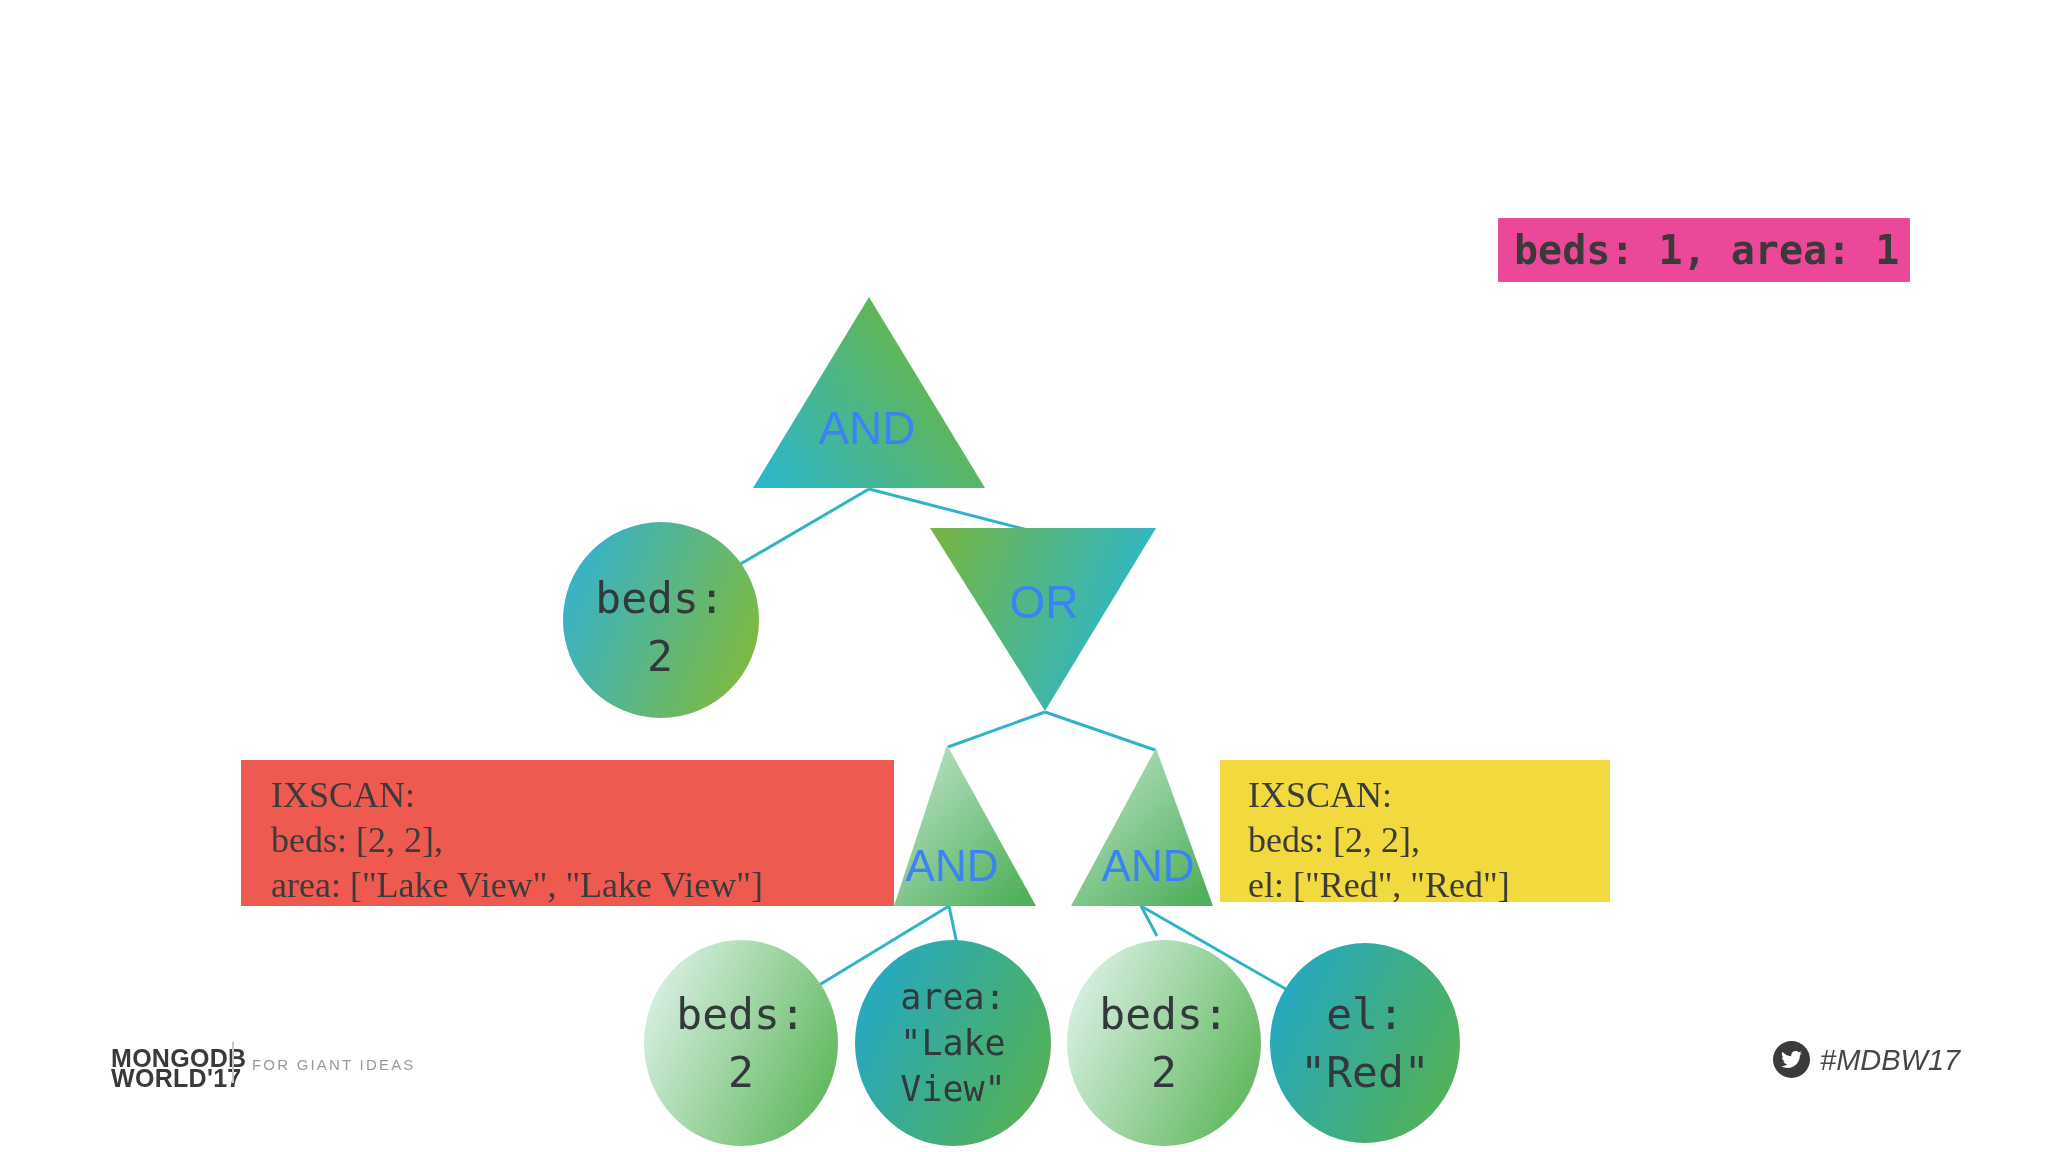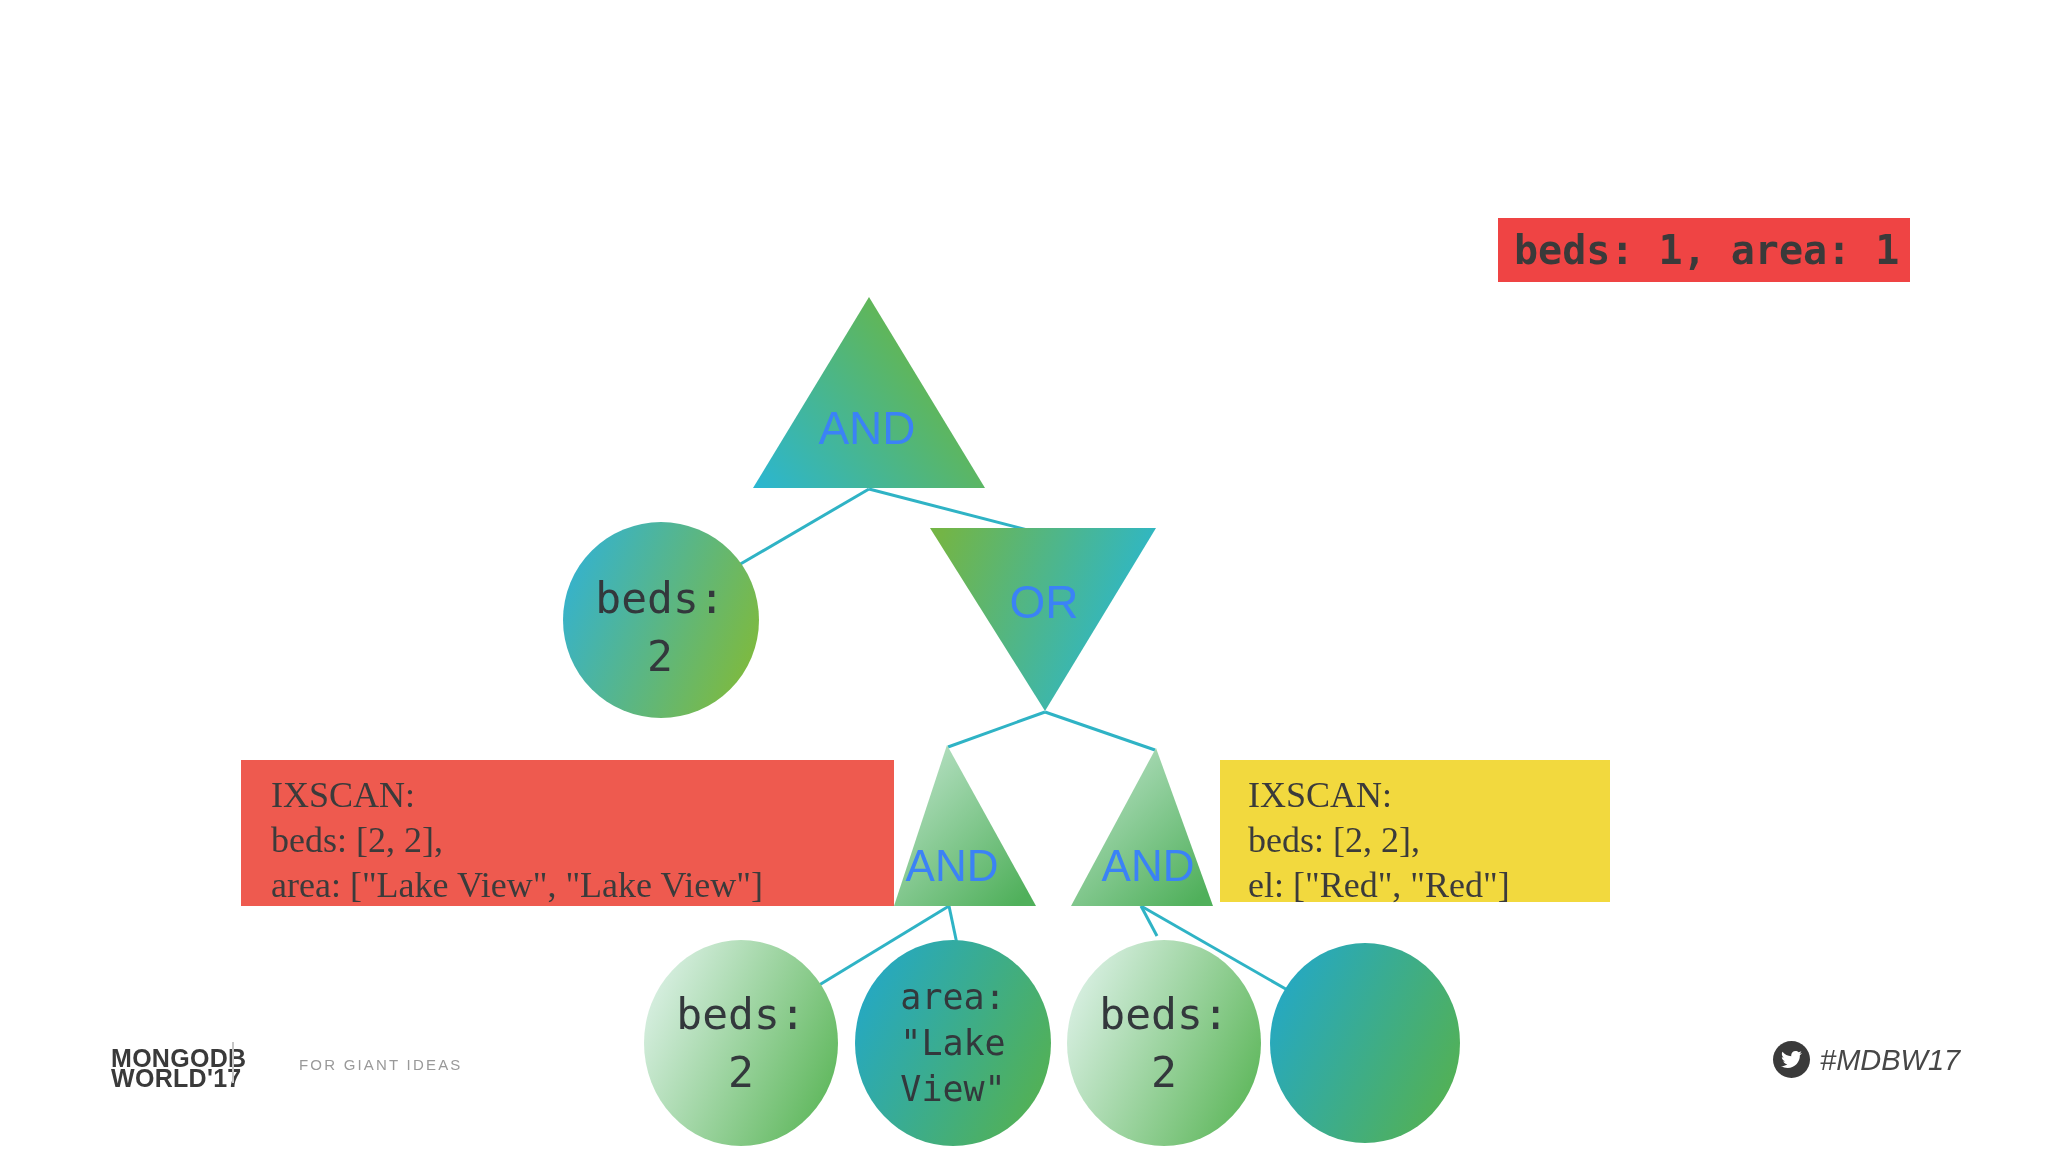--- a/index.html
+++ b/index.html
@@ -11,21 +11,21 @@
     position:absolute;left:108px;top:98px;margin:0;
     font-family:"Liberation Sans",sans-serif;font-weight:400;
     font-size:93px;line-height:1.0;letter-spacing:0px;color:#1cb3cf;
     white-space:nowrap;
   }
   .chip{
     position:absolute;left:1498px;width:412px;box-sizing:border-box;
     font-family:"DejaVu Sans Mono",monospace;color:#3a3a3a;
     padding-left:16px;white-space:nowrap;
   }
-  .chip-red{top:218px;height:64px;line-height:64px;font-size:40px;font-weight:700;background:#ef4444;}
+  .chip-red{top:218px;height:64px;line-height:64px;font-size:40px;font-weight:700;background:#ec4899;}
   .chip-yellow{top:288px;height:62px;line-height:62px;font-size:40px;font-weight:400;background:#f2d93e;}
   .tree-svg{position:absolute;left:0;top:0;}
   .node-label{
     position:absolute;transform:translate(-50%,-50%);
     text-align:center;color:#33383c;white-space:pre-line;
   }
   .op-label{font-family:"Liberation Sans",sans-serif;font-size:46px;color:#3b82f6;}
   .leaf-label{font-family:"DejaVu Sans Mono",monospace;font-size:43px;line-height:1.36;}
   .leaf-label.small{font-size:35px;line-height:1.32;}
   .ixscan{
@@ -37,21 +37,21 @@
   .ixscan-yellow{left:1220px;top:760px;width:390px;height:142px;background:#f2d93e;padding:13px 0 0 28px;}
   .logo{
     position:absolute;left:103px;top:1041px;margin:8px;
     font-family:"Liberation Sans",sans-serif;font-weight:800;font-size:25px;
     line-height:19.5px;letter-spacing:0.3px;color:#3a3a3a;white-space:pre-line;
   }
   .logo-divider{position:absolute;left:232px;top:1042px;width:2px;height:41px;background:#c6c6c6;}
   .tagline{
     position:absolute;left:252px;top:1056px;
     font-family:"Liberation Sans",sans-serif;font-size:15px;letter-spacing:2.2px;
-    color:#999999;white-space:nowrap;margin-left:47px;
+    color:#999999;white-space:nowrap;
   }
   .twitter-badge{
     position:absolute;left:1773px;top:1041px;width:37px;height:37px;border-radius:50%;
     background:#3a3a3a;display:flex;align-items:center;justify-content:center;
   }
   .hashtag{
     position:absolute;left:1820px;top:1044px;
     font-family:"Liberation Sans",sans-serif;font-size:29px;color:#474747;white-space:nowrap;font-style:italic;
   }
 </style>
@@ -119,20 +119,22 @@
   <div class="node-label op-label" style="left:1044px;top:602px;">OR</div>
   <div class="node-label op-label" style="left:952px;top:866px;font-size:44px;">AND</div>
   <div class="node-label op-label" style="left:1148px;top:866px;font-size:44px;">AND</div>
   <div class="node-label leaf-label" style="left:741px;top:1043px;">beds:
 2</div>
   <div class="node-label leaf-label small" style="left:953px;top:1043px;">area:
 "Lake
 View"</div>
   <div class="node-label leaf-label" style="left:1164px;top:1043px;">beds:
 2</div>
+  <div class="node-label leaf-label" style="left:1365px;top:1043px;">el:
+"Red"</div>
 
   <div class="ixscan ixscan-red">IXSCAN:
 beds: [2, 2],
 area: ["Lake View", "Lake View"]</div>
   <div class="ixscan ixscan-yellow">IXSCAN:
 beds: [2, 2],
 el: ["Red", "Red"]</div>
 
   <p class="logo">MONGODB
 WORLD'17</p>

